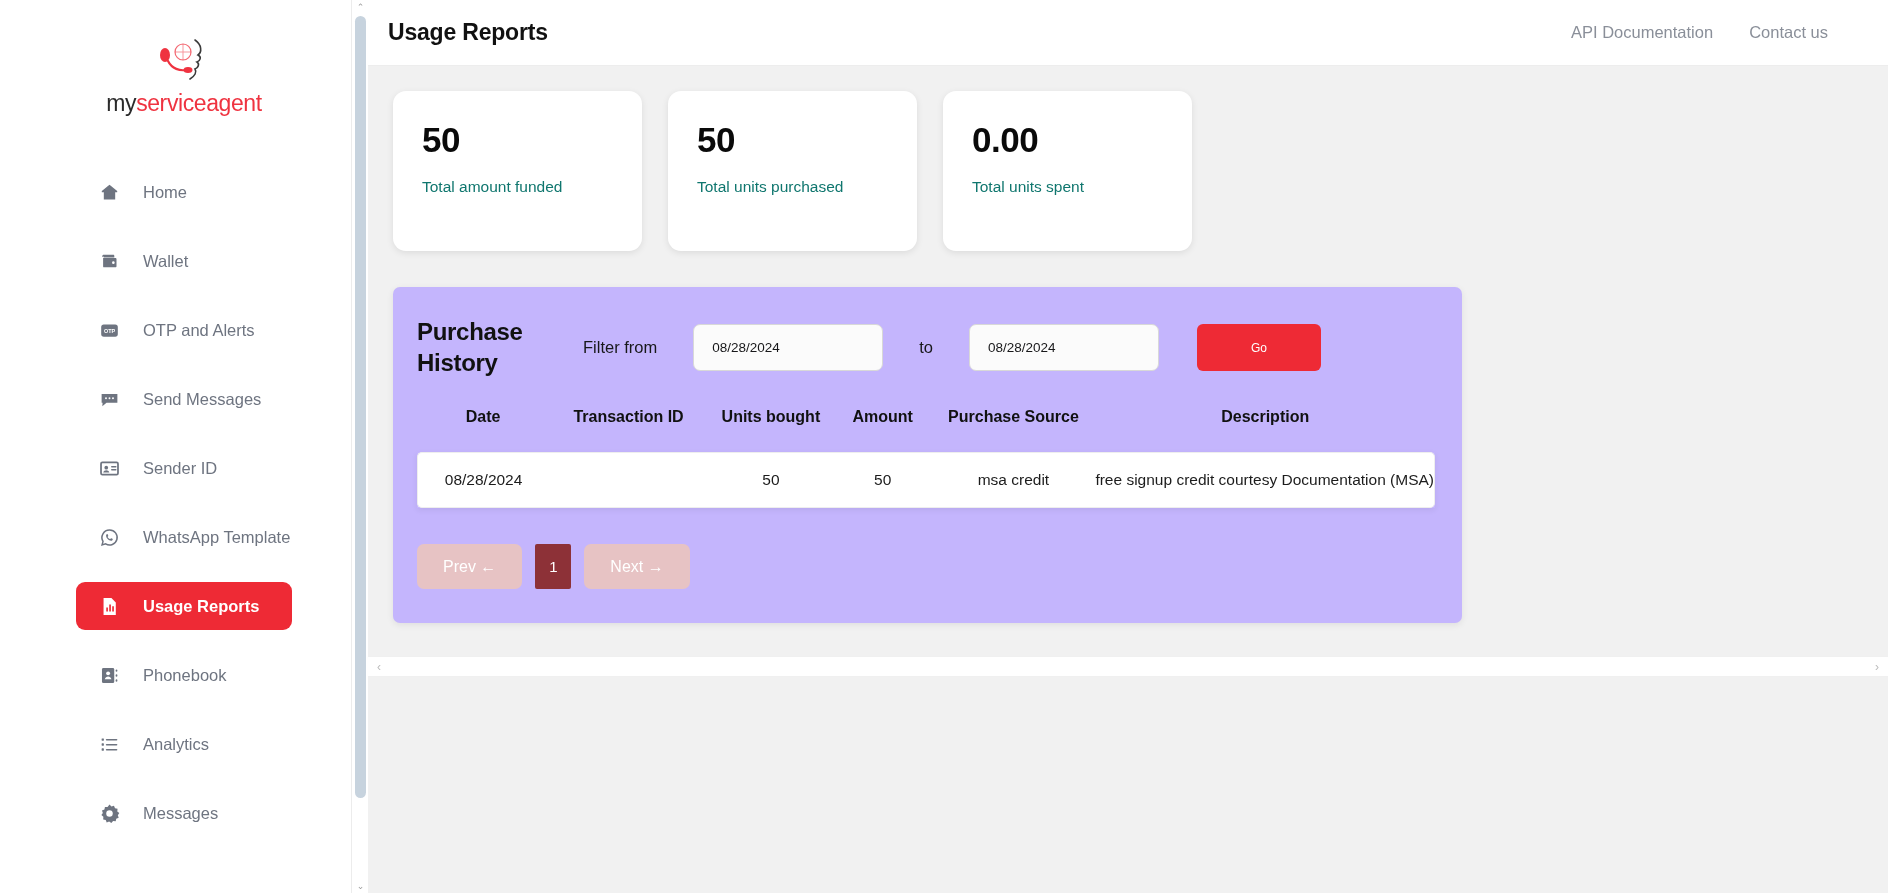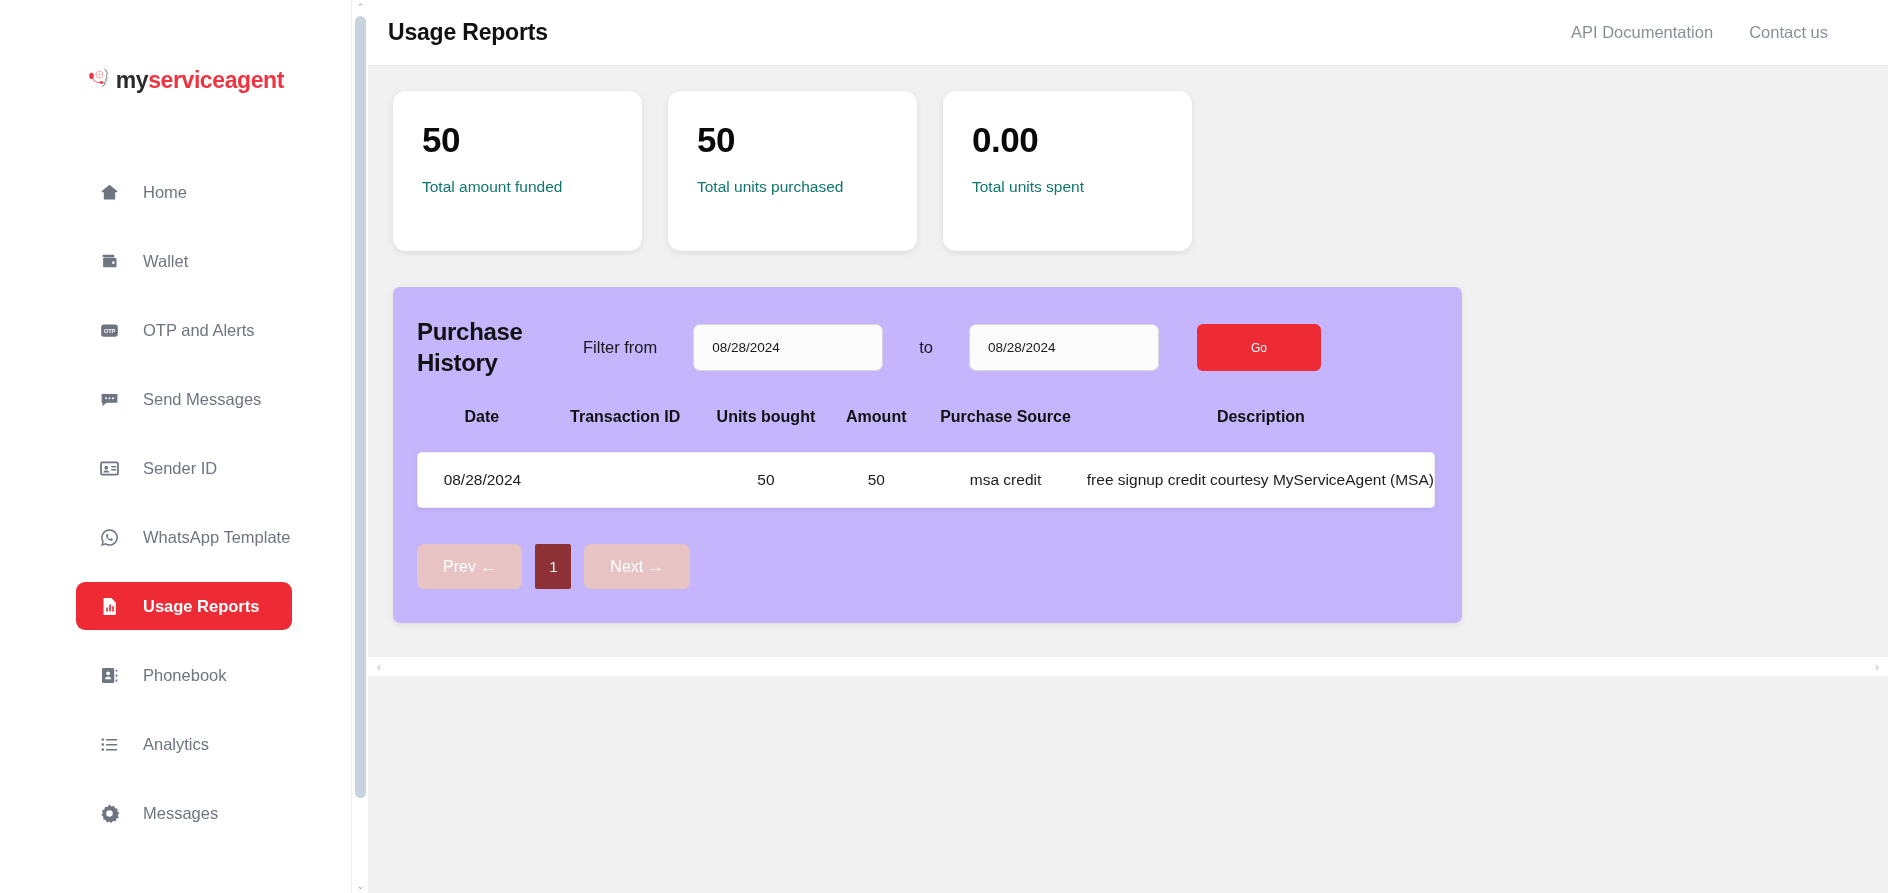--- a/index.html
+++ b/index.html
@@ -11,21 +11,21 @@
   }
   .app { position: relative; width: 1888px; height: 893px; display: flex; }
 
   
   .sidebar {
     width: 368px; height: 893px; flex: 0 0 368px;
     background: #ffffff; position: relative;
     display: flex; flex-direction: column; align-items: center;
   }
   .logo-wrap { margin-top: 36px; width: 200px; height: 86px;
-     display:flex; flex-direction:row; align-items:center;font-weight:bold; }
+     display:flex; flex-direction:column; align-items:center; }
   .logo-mark { width: 72px; height: 52px; }
   .logo-text { font-size: 23px; letter-spacing: -0.4px; margin-top: 2px; white-space: nowrap; }
   .logo-text .t1 { color: #2b2b2b; }
   .logo-text .t2 { color: #ef3340; }
 
   .nav { margin-top: 46px; width: 100%; display: flex; flex-direction: column; align-items: center; }
   .nav-item {
     width: 216px; height: 48px; border-radius: 9px;
     display: flex; align-items: center; gap: 23px;
     padding-left: 22px; margin-bottom: 21px;
@@ -320,21 +320,21 @@
                 <th style="width: 273px;">Description</th>
               </tr>
             </thead>
           <tbody id="tbody">
               <tr class="row-card">
                 <td>08/28/2024</td>
                 <td></td>
                 <td>50</td>
                 <td>50</td>
                 <td>msa credit</td>
-                <td>free signup credit courtesy MyServiceAgent (MSA)</td>
+                <td>free signup credit courtesy Documentation (MSA)</td>
               </tr>
             </tbody>
         </table>
 
         <div class="pager">
           <button class="pg-btn">Prev ←</button>
           <button class="pg-num">1</button>
           <button class="pg-btn">Next →</button>
         </div>
       </div>

